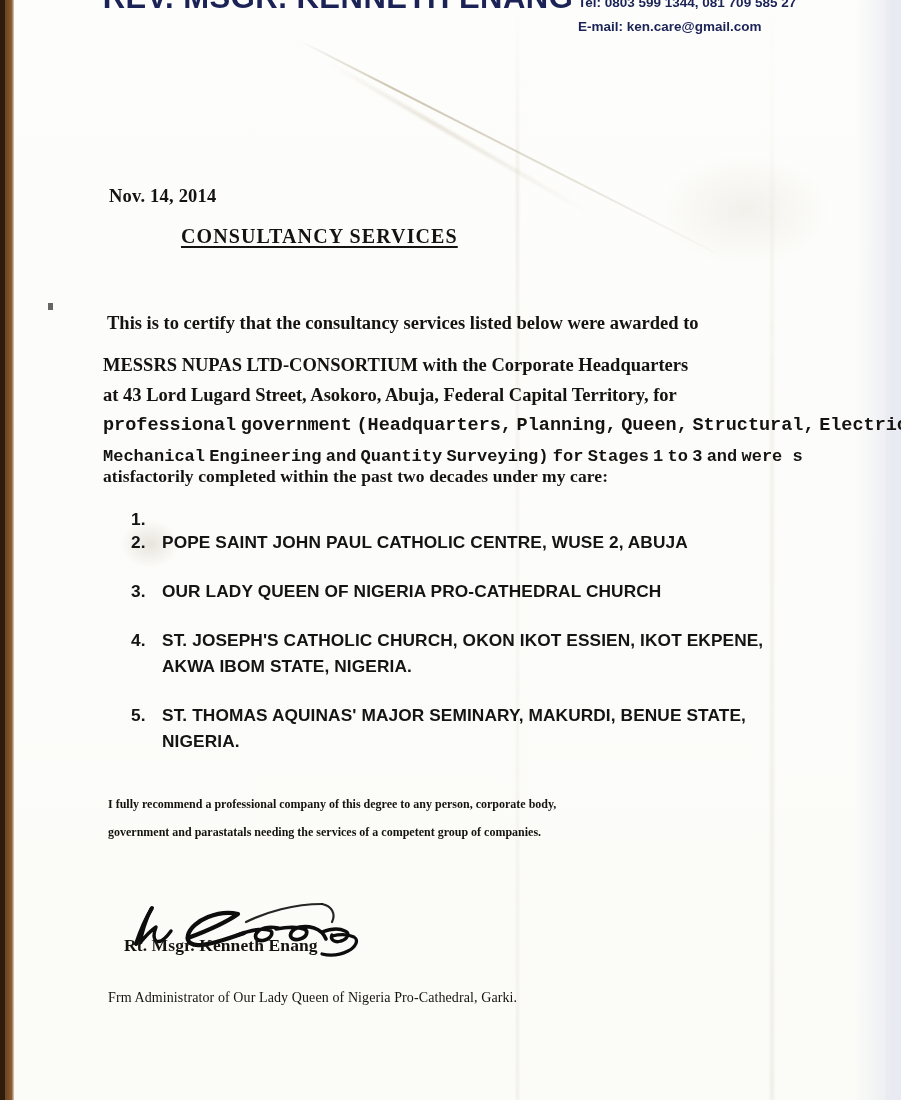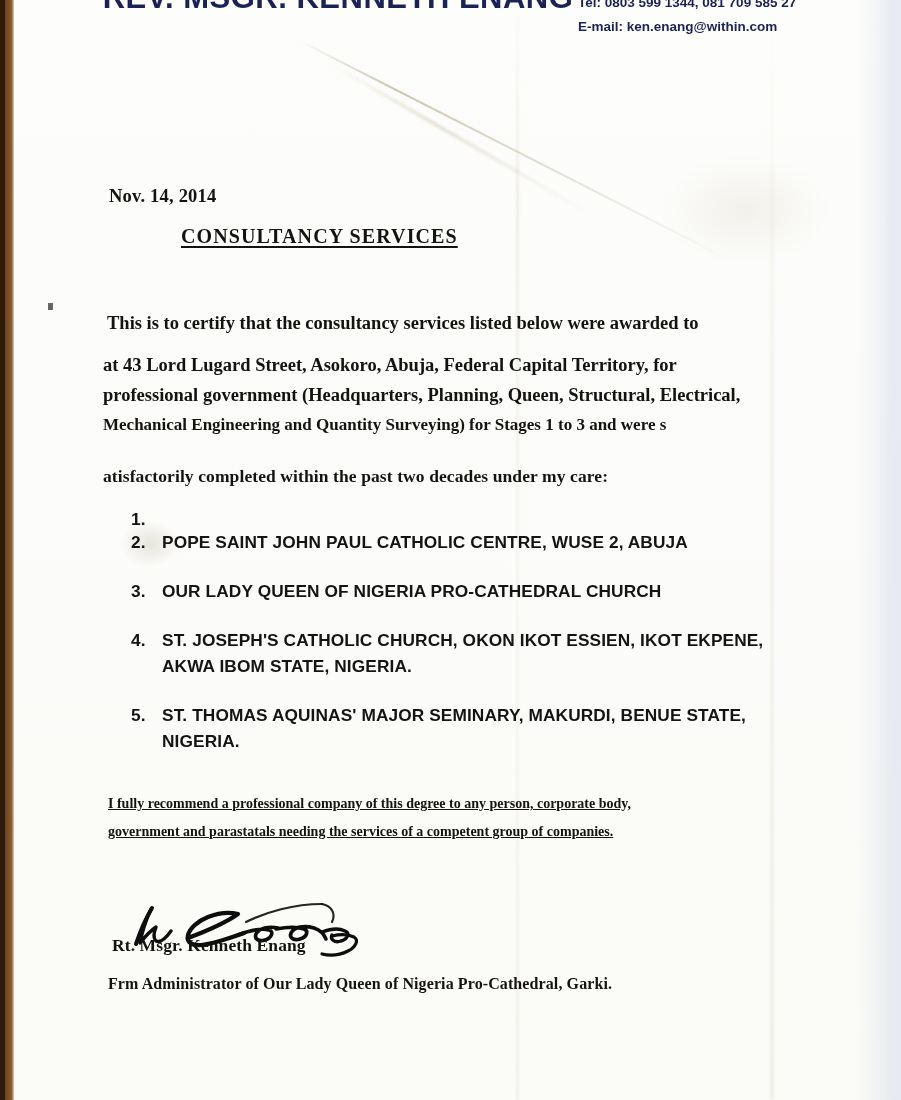--- a/index.html
+++ b/index.html
@@ -187,21 +187,21 @@
     font-size: 18.5px;
     font-weight: 700;
     line-height: 29.5px;
     text-align: justify;
   }
   .para-main .ln { display: block; white-space: nowrap; }
   .ln-just {
     display: flex;
     justify-content: space-between;
   }
-  .ln-just > span { white-space: pre; }
+  .ln-just > span { white-space: pre; font-family: Liberation Mono, monospace; }
   .para-main .small { font-size: 17px; }
 
   .tail-line {
     position: absolute;
     left: 103px; top: 466px;
     font-size: 17.5px;
     font-weight: 700;
     letter-spacing: 0.1px;
   }
 
@@ -230,50 +230,49 @@
     left: 0; top: 0;
     font-size: 17.3px;
     font-weight: 700;
   }
 
   
   .closing {
     position: absolute;
     left: 108px; top: 790px;
     width: 690px;
-    font-size: 14px;
+    font-size: 12px;
     font-weight: 700;
     line-height: 28px;
-    text-decoration: underline;
   }
   .closing .ln { display: block; }
 
   
   .sig-wrap {
     position: absolute;
     left: 108px; top: 898px;
     width: 620px;
     height: 110px;
   }
   .sig-svg {
     position: absolute;
     left: 18px; top: 0;
   }
   .sig-name {
     position: absolute;
-    left: 4px; top: 37px;
+    left: 16px; top: 37px;
     font-size: 17.5px;
     font-weight: 700;
     letter-spacing: 0.1px;
   }
   .sig-role {
     position: absolute;
-    left: 0; top: 77px;
-    font-size: 16px;
-    font-weight: 700;
+    left: 0; top: 92px;
+    font-size: 14px;
+    font-weight: 400;
     letter-spacing: 0.1px;
   }
 </style>
 </head>
 <body>
 
 <div class="page">
 
   <div class="scan-edge-left"></div>
   <div class="scan-edge-left-dark"></div>
@@ -284,31 +283,32 @@
   <div class="crease-v1"></div>
   <div class="crease-v2"></div>
   <div class="smudge-b"></div>
   <div class="smudge-a"></div>
   <div class="speck"></div>
 
   <div class="letterhead">
     <div class="lh-name">REV. MSGR. KENNETH ENANG</div>
     <div class="lh-contact">
       <div>Tel: 0803 599 1344, 081 709 585 27</div>
-      <div>E-mail: ken.enang@within.com</div>
+      <div>E-mail: ken.care@gmail.com</div>
     </div>
   </div>
 
   <div class="date">Nov. 14, 2014</div>
 
   <div class="doc-title">CONSULTANCY SERVICES</div>
 
   <div class="intro">This is to certify that the consultancy services listed below were awarded to</div>
 
   <div class="para-main">
+    <span class="ln">MESSRS NUPAS LTD-CONSORTIUM with the Corporate Headquarters</span>
     <span class="ln">at 43 Lord Lugard Street, Asokoro, Abuja, Federal Capital Territory, for</span>
     <span class="ln ln-just">
       <span>professional</span>
       <span>government</span>
       <span>(Headquarters,</span>
       <span>Planning,</span>
       <span>Queen,</span>
       <span>Structural,</span>
       <span>Electrical,</span>
     </span>

